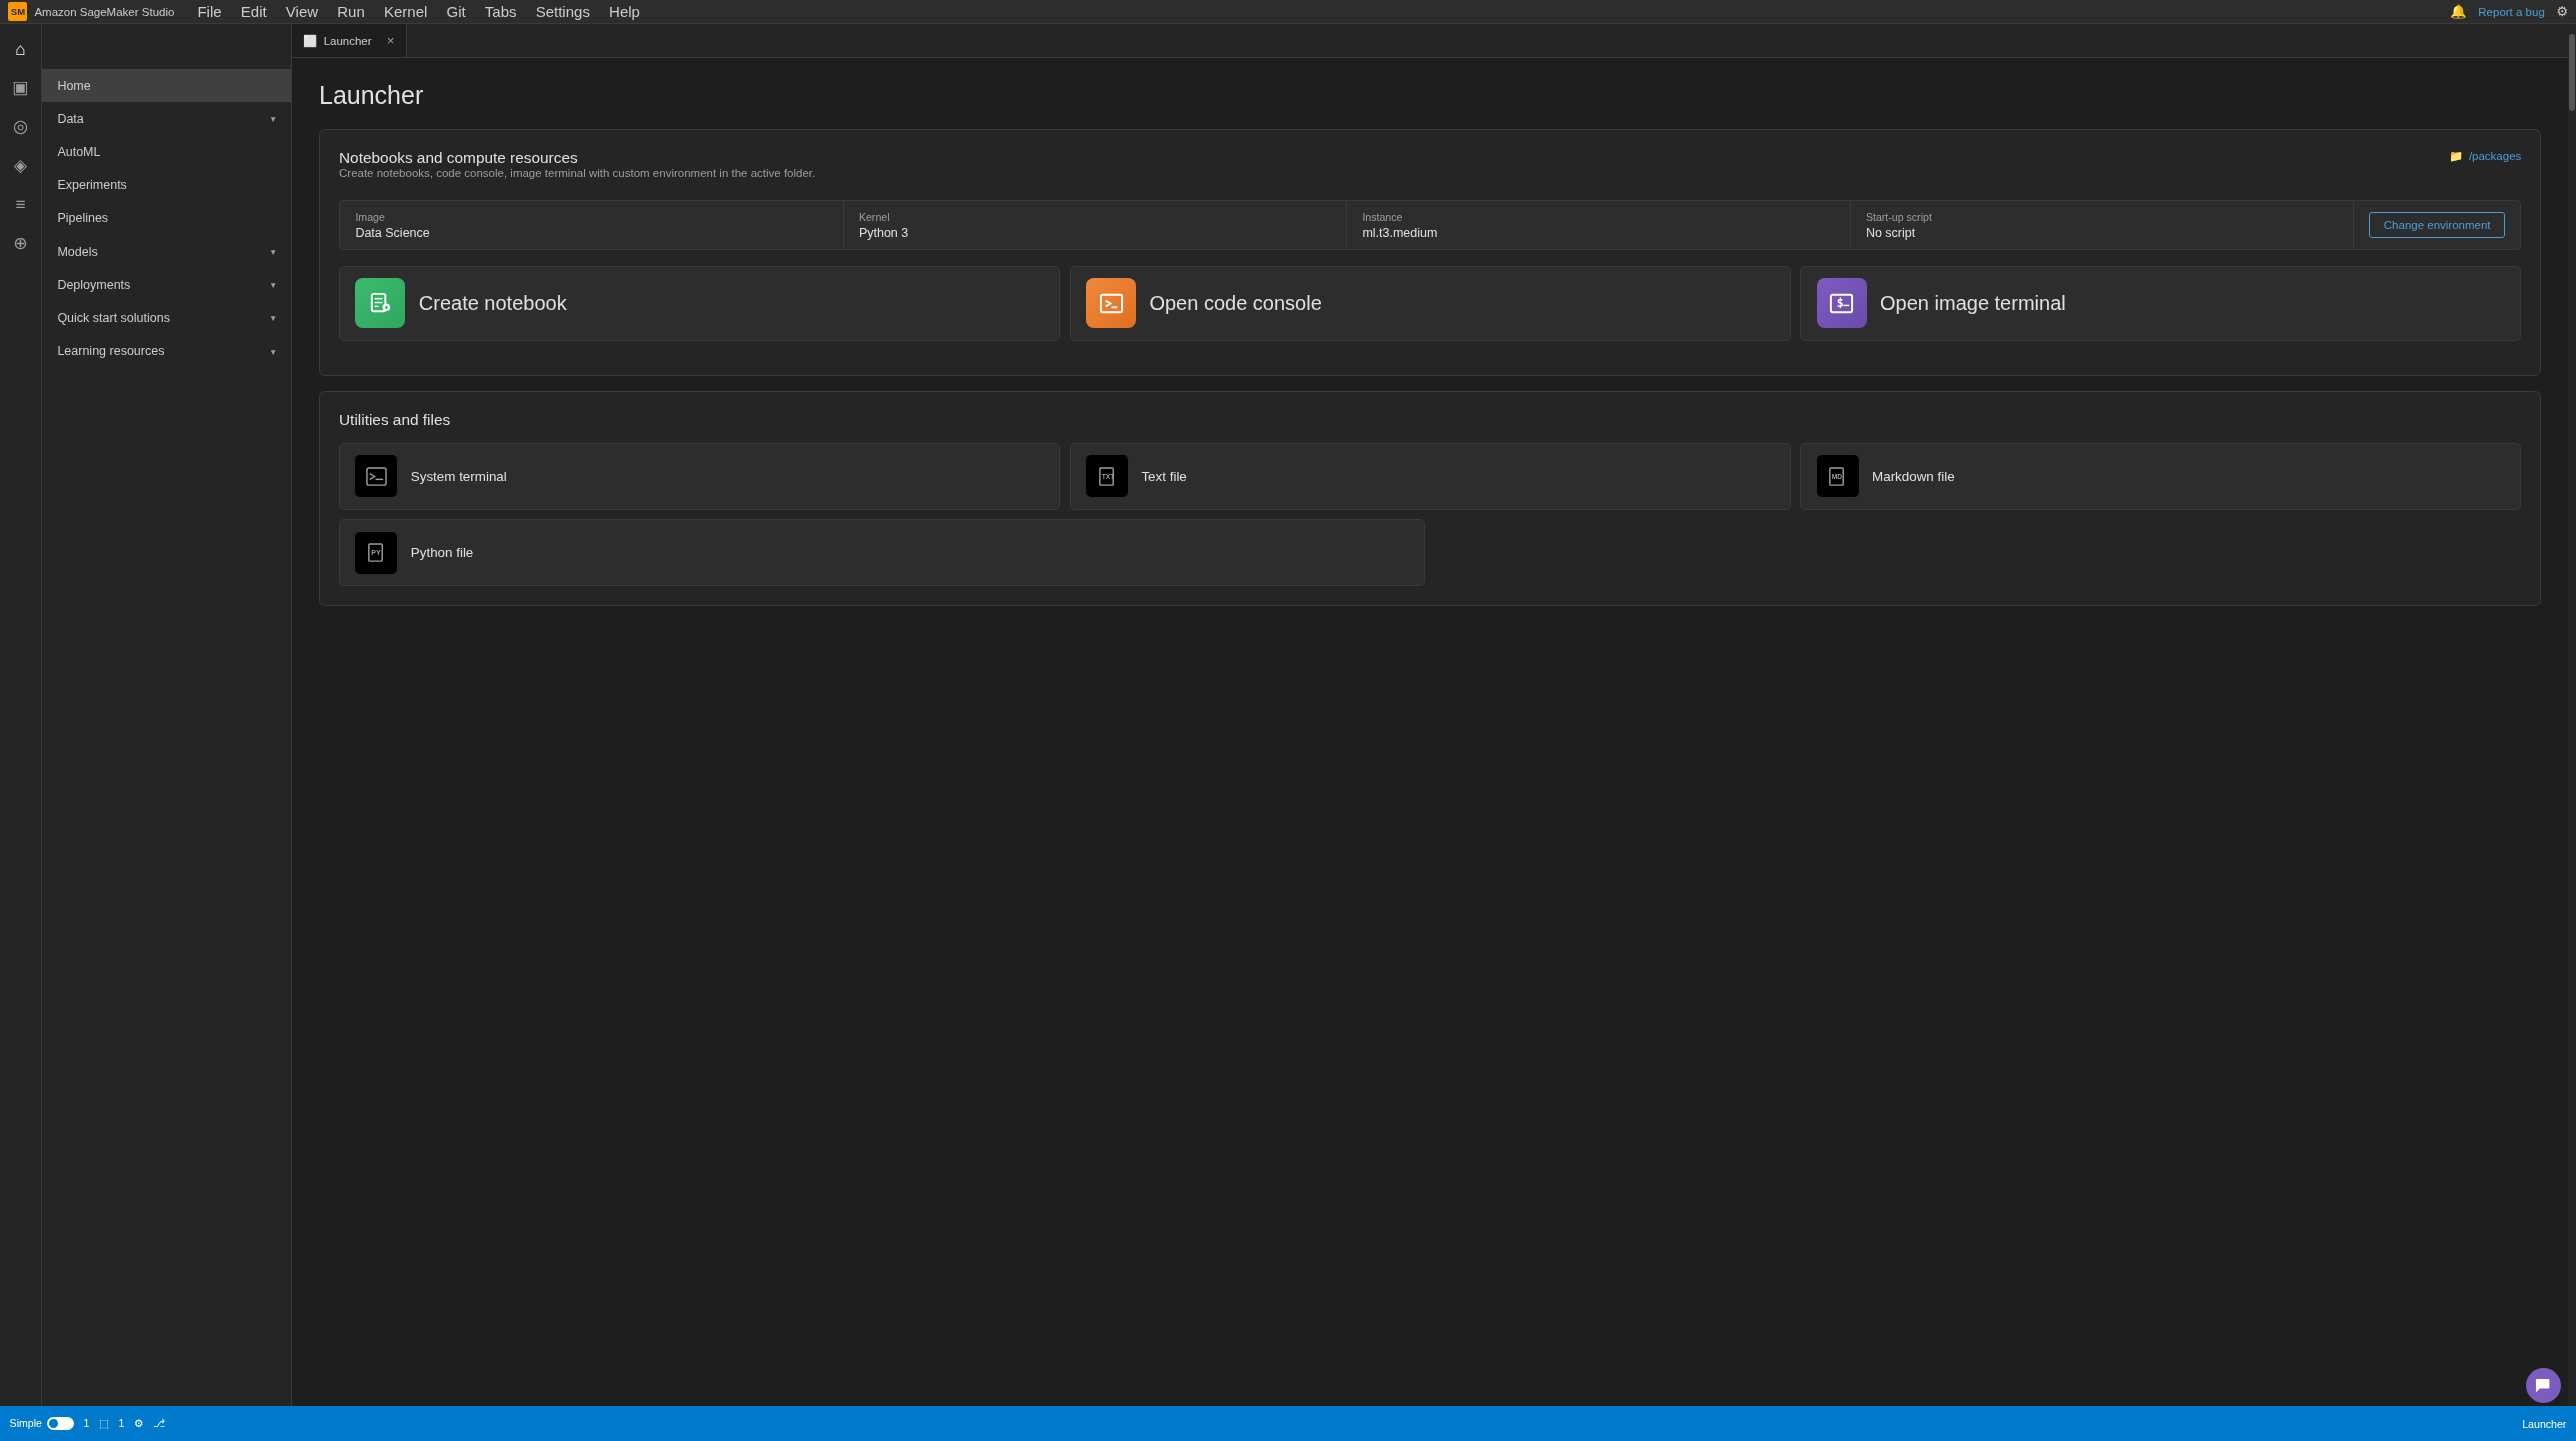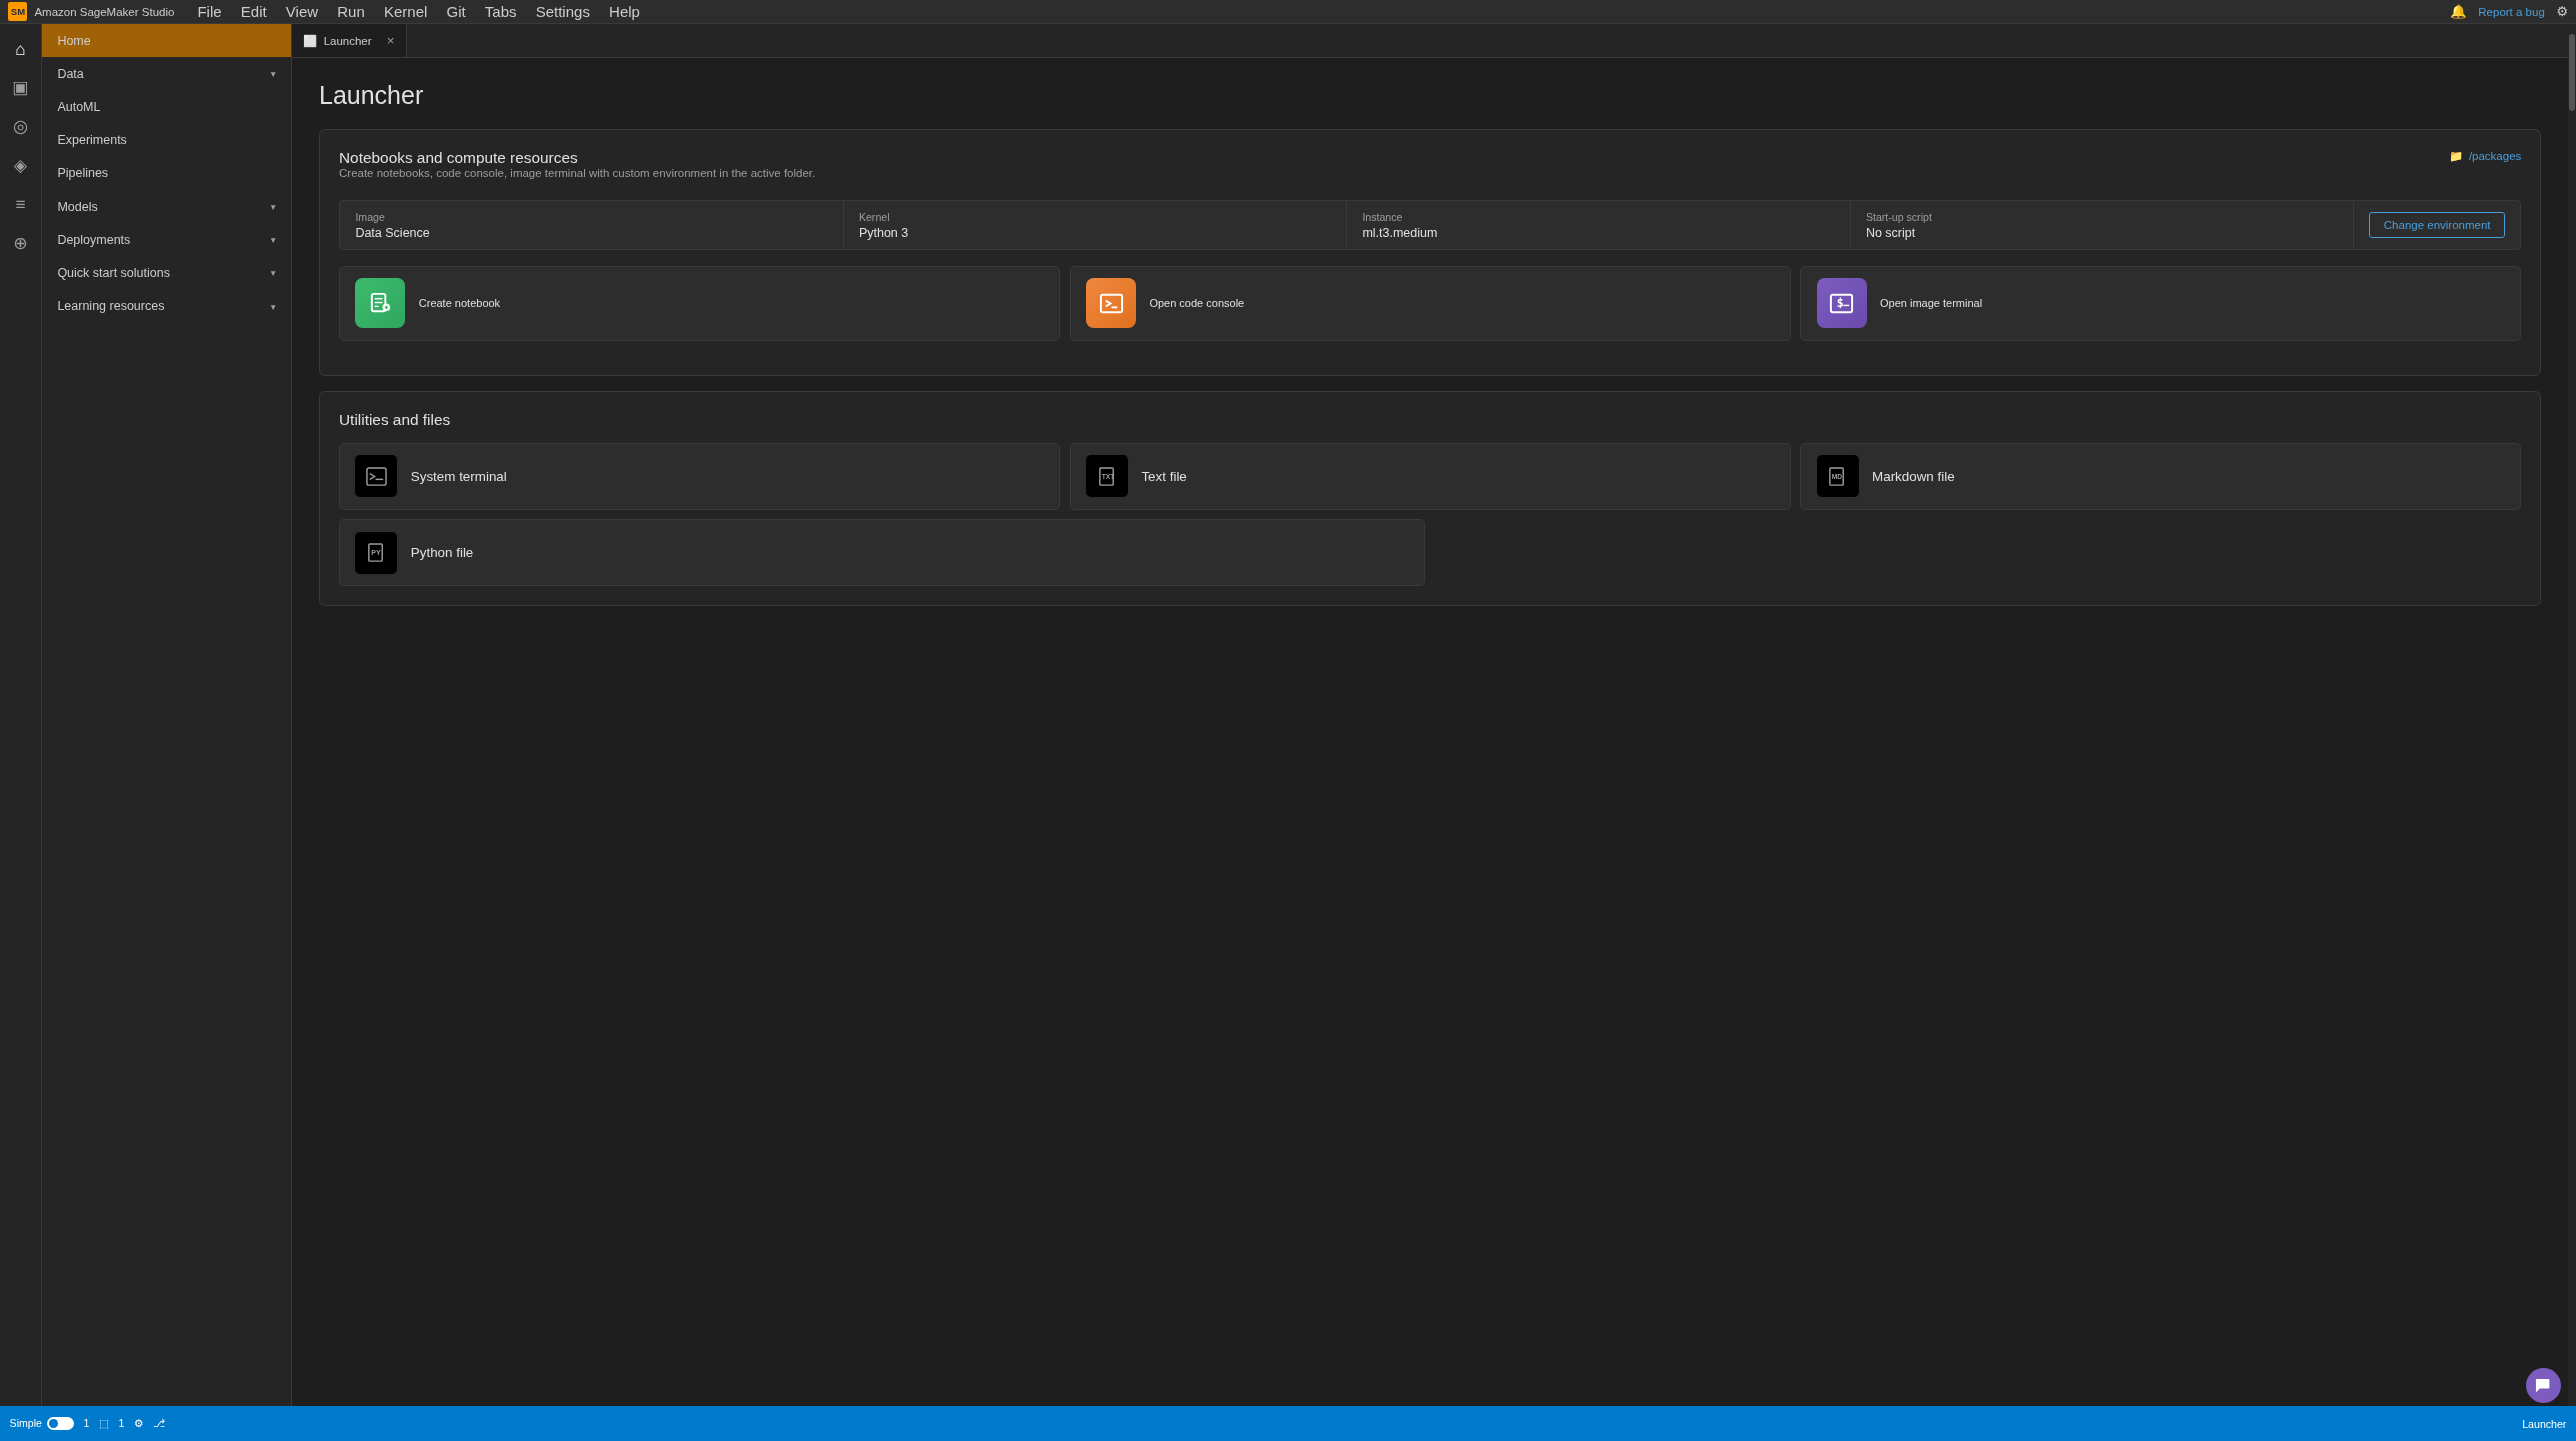--- a/index.html
+++ b/index.html
@@ -109,21 +109,21 @@
     }
     .nav-item {
       display: flex;
       align-items: center;
       justify-content: space-between;
       padding: 9.6px 15.4px;
       cursor: pointer;
       color: #cccccc;
       font-size: 12.5px;
     }
-    .nav-item.active { background: #a16207; }
+    .nav-item.active { background: #404040; margin-top: 45px; }
     .nav-item .nav-label { font-weight: 400; }
     .nav-item .chevron { font-size: 9.6px; color: #9d9d9d; }
 
     
     .content-area {
       flex: 1;
       display: flex;
       flex-direction: column;
       overflow: hidden;
       background: #1e1e1e;
@@ -270,21 +270,21 @@
       display: flex;
       align-items: center;
       justify-content: center;
       font-size: 23px;
       flex-shrink: 0;
     }
     .icon-green { background: linear-gradient(135deg, #3dba6e, #2ea85f); }
     .icon-orange { background: linear-gradient(135deg, #f0883e, #e07020); }
     .icon-purple { background: linear-gradient(135deg, #7c5cbf, #6a4aad); }
     .action-label {
-      font-size: 11px;
+      font-size: 20px;
       color: #e0e0e0;
     }
 
     
     .util-grid-2 {
       display: grid;
       grid-template-columns: 1fr 1fr 1fr;
       gap: 9.6px;
       margin-bottom: 9.6px;
     }

